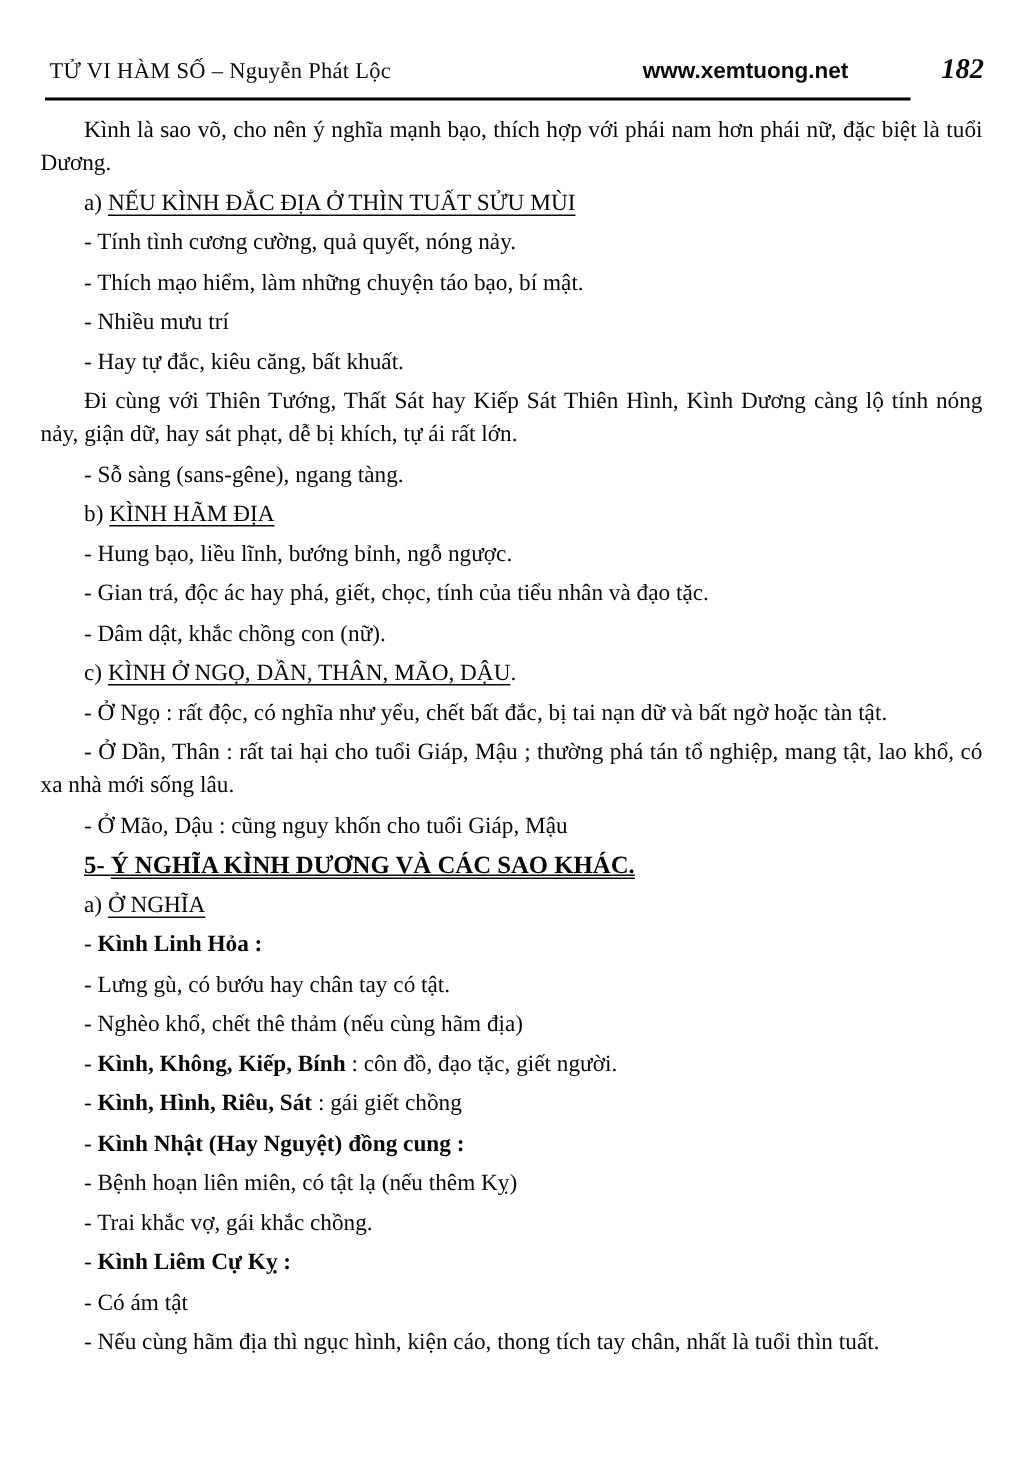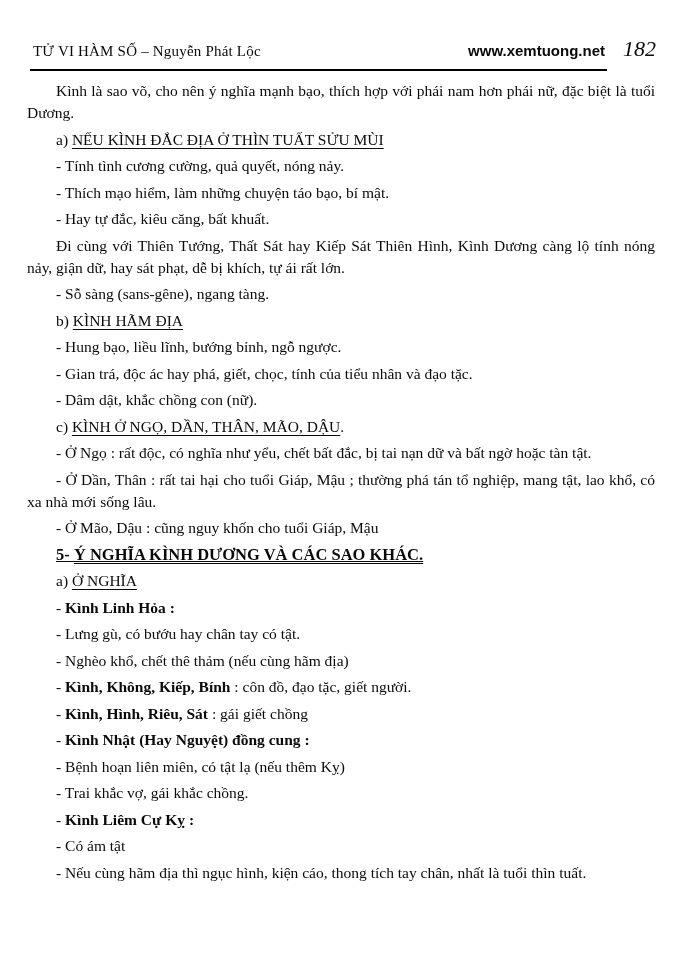--- a/index.html
+++ b/index.html
@@ -11,31 +11,32 @@
     color:#0a0a0a;
     font-family:"Liberation Serif", serif;
     overflow:hidden;
   }
   .header {
     display:flex;
     align-items:baseline;
     padding:36px 30px 0 33px;
     font-size:15px;
     white-space:nowrap;
+    gap:44px;
   }
   .header .title { flex:1; letter-spacing:0.2px; }
   .website {
     font-family:"Liberation Sans", sans-serif;
     font-weight:bold;
     font-size:15px;
   }
   .pagenum {
-    font-weight:normal;
+    font-weight:bold;
     font-style:italic;
-    font-size:22px;
+    font-size:19px;
     margin-left:18px;
   }
   .rule {
     border:none;
     border-top:2px solid #000;
     width:577px;
     margin:7px 0 0 30px;
     height:0;
   }
   .body {
@@ -57,20 +58,21 @@
     <span class="title">TỬ VI HÀM SỐ – Nguyễn Phát Lộc</span>
     <span class="website">www.xemtuong.net</span>
     <span class="pagenum">182</span>
   </div>
   <hr class="rule">
   <div class="body">
       <p><span>Kình là sao võ, cho nên ý nghĩa mạnh bạo, thích hợp với phái nam hơn phái nữ, đặc biệt là tuổi Dương.</span></p>
       <p><span>a) </span><span class="u">NẾU KÌNH ĐẮC ĐỊA Ở THÌN TUẤT SỬU MÙI</span></p>
       <p><span>- Tính tình cương cường, quả quyết, nóng nảy.</span></p>
       <p><span>- Thích mạo hiểm, làm những chuyện táo bạo, bí mật.</span></p>
+      <p><span>- Nhiều mưu trí</span></p>
       <p><span>- Hay tự đắc, kiêu căng, bất khuất.</span></p>
       <p><span>Đi cùng với Thiên Tướng, Thất Sát hay Kiếp Sát Thiên Hình, Kình Dương càng lộ tính nóng nảy, giận dữ, hay sát phạt, dễ bị khích, tự ái rất lớn.</span></p>
       <p><span>- Sỗ sàng (sans-gêne), ngang tàng.</span></p>
       <p><span>b) </span><span class="u">KÌNH HÃM ĐỊA</span></p>
       <p><span>- Hung bạo, liều lĩnh, bướng bỉnh, ngỗ ngược.</span></p>
       <p><span>- Gian trá, độc ác hay phá, giết, chọc, tính của tiểu nhân và đạo tặc.</span></p>
       <p><span>- Dâm dật, khắc chồng con (nữ).</span></p>
       <p><span>c) </span><span class="u">KÌNH Ở NGỌ, DẦN, THÂN, MÃO, DẬU</span><span>.</span></p>
       <p><span>- Ở Ngọ : rất độc, có nghĩa như yểu, chết bất đắc, bị tai nạn dữ và bất ngờ hoặc tàn tật.</span></p>
       <p><span>- Ở Dần, Thân : rất tai hại cho tuổi Giáp, Mậu ; thường phá tán tổ nghiệp, mang tật, lao khổ, có xa nhà mới sống lâu.</span></p>

